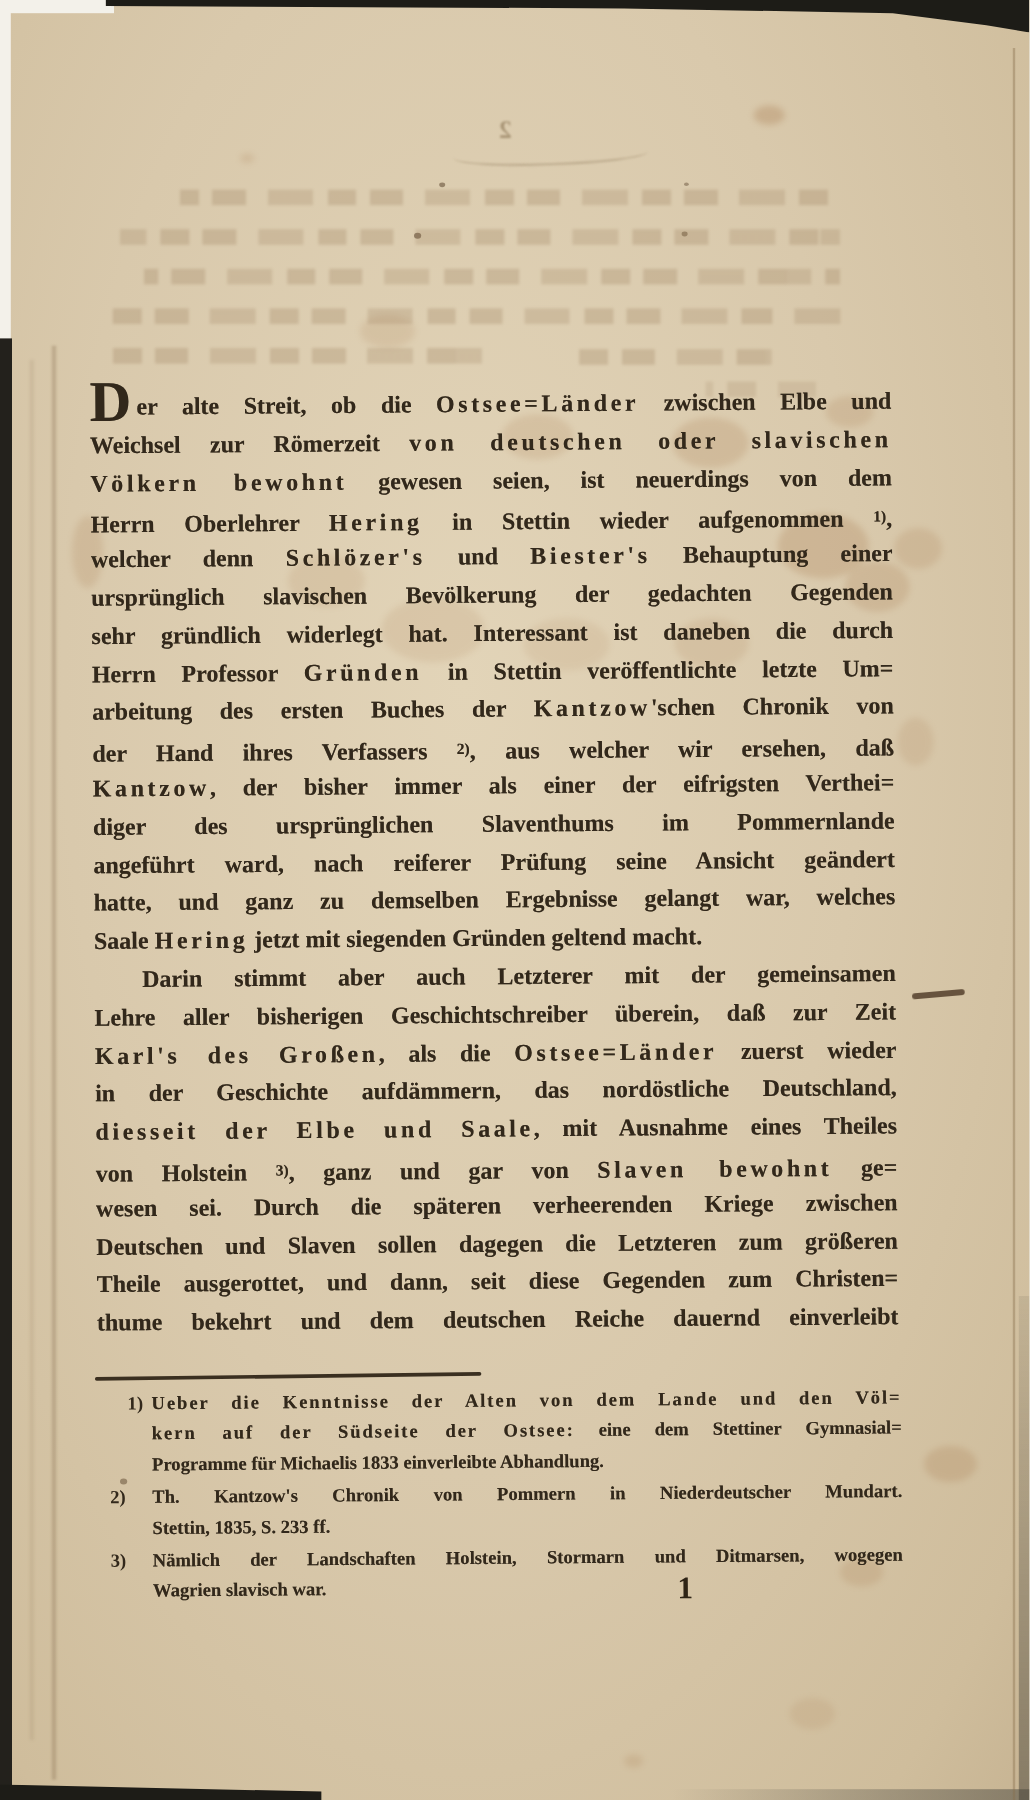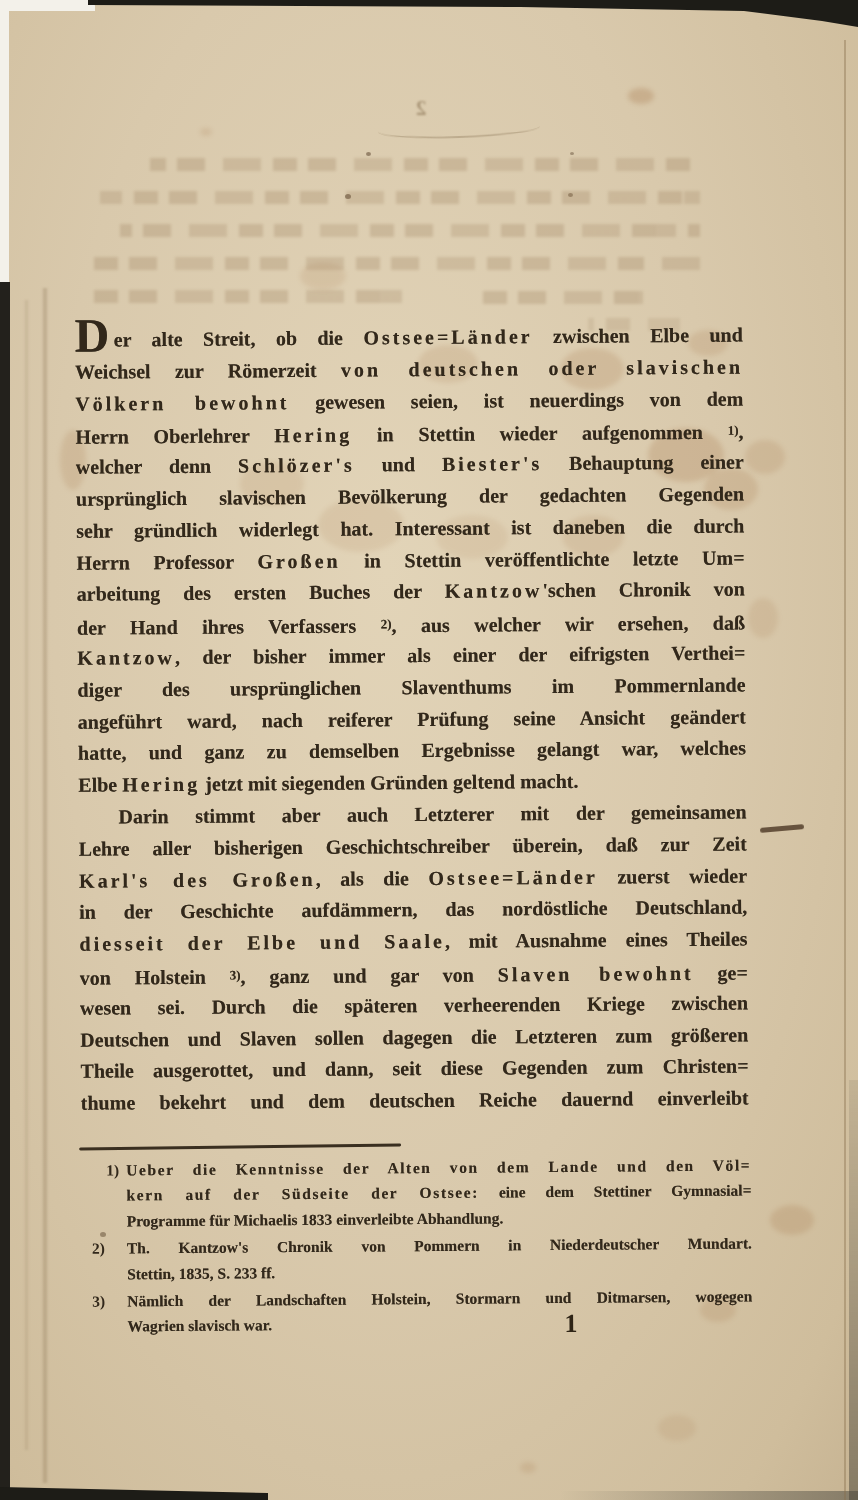--- a/index.html
+++ b/index.html
@@ -151,28 +151,28 @@
   <div id="content">
     <div id="main-text">
         <div>
           <div class="line has-init"><span class="init">D</span><span>er alte Streit, ob die </span><span class="sp">Ostsee=Länder</span><span> zwischen Elbe und</span></div>
           <div class="line"><span>Weichsel zur Römerzeit </span><span class="sp">von deutschen oder slavischen</span></div>
           <div class="line"><span class="sp">Völkern bewohnt</span><span> gewesen seien, ist neuerdings von dem</span></div>
           <div class="line"><span>Herrn Oberlehrer </span><span class="sp">Hering</span><span> in Stettin wieder aufgenommen </span><span class="ref">1)</span><span>,</span></div>
           <div class="line"><span>welcher denn </span><span class="sp">Schlözer's</span><span> und </span><span class="sp">Biester's</span><span> Behauptung einer</span></div>
           <div class="line"><span>ursprünglich slavischen Bevölkerung der gedachten Gegenden</span></div>
           <div class="line"><span>sehr gründlich widerlegt hat.  Interessant ist daneben die durch</span></div>
-          <div class="line"><span>Herrn Professor </span><span class="sp">Großen</span><span> in Stettin veröffentlichte letzte Um=</span></div>
+          <div class="line"><span>Herrn Professor </span><span class="sp">Gründen</span><span> in Stettin veröffentlichte letzte Um=</span></div>
           <div class="line"><span>arbeitung des ersten Buches der </span><span class="sp">Kantzow</span><span>'schen Chronik von</span></div>
           <div class="line"><span>der Hand ihres Verfassers </span><span class="ref">2)</span><span>, aus welcher wir ersehen, daß</span></div>
           <div class="line"><span class="sp">Kantzow</span><span>, der bisher immer als einer der eifrigsten Verthei=</span></div>
           <div class="line"><span>diger des ursprünglichen Slaventhums im Pommernlande</span></div>
           <div class="line"><span>angeführt ward, nach reiferer Prüfung seine Ansicht geändert</span></div>
           <div class="line"><span>hatte, und ganz zu demselben Ergebnisse gelangt war, welches</span></div>
-          <div class="line last"><span>Elbe </span><span class="sp">Hering</span><span> jetzt mit siegenden Gründen geltend macht.</span></div>
+          <div class="line last"><span>Saale </span><span class="sp">Hering</span><span> jetzt mit siegenden Gründen geltend macht.</span></div>
         </div>
         <div>
           <div class="line indent"><span>Darin stimmt aber auch Letzterer mit der gemeinsamen</span></div>
           <div class="line"><span>Lehre aller bisherigen Geschichtschreiber überein, daß zur Zeit</span></div>
           <div class="line"><span class="sp">Karl's des Großen</span><span>, als die </span><span class="sp">Ostsee=Länder</span><span> zuerst wieder</span></div>
           <div class="line"><span>in der Geschichte aufdämmern, das nordöstliche Deutschland,</span></div>
           <div class="line"><span class="sp">diesseit der Elbe und Saale</span><span>, mit Ausnahme eines Theiles</span></div>
           <div class="line"><span>von Holstein </span><span class="ref">3)</span><span>, ganz und gar von </span><span class="sp">Slaven bewohnt</span><span> ge=</span></div>
           <div class="line"><span>wesen sei.  Durch die späteren verheerenden Kriege zwischen</span></div>
           <div class="line"><span>Deutschen und Slaven sollen dagegen die Letzteren zum größeren</span></div>

